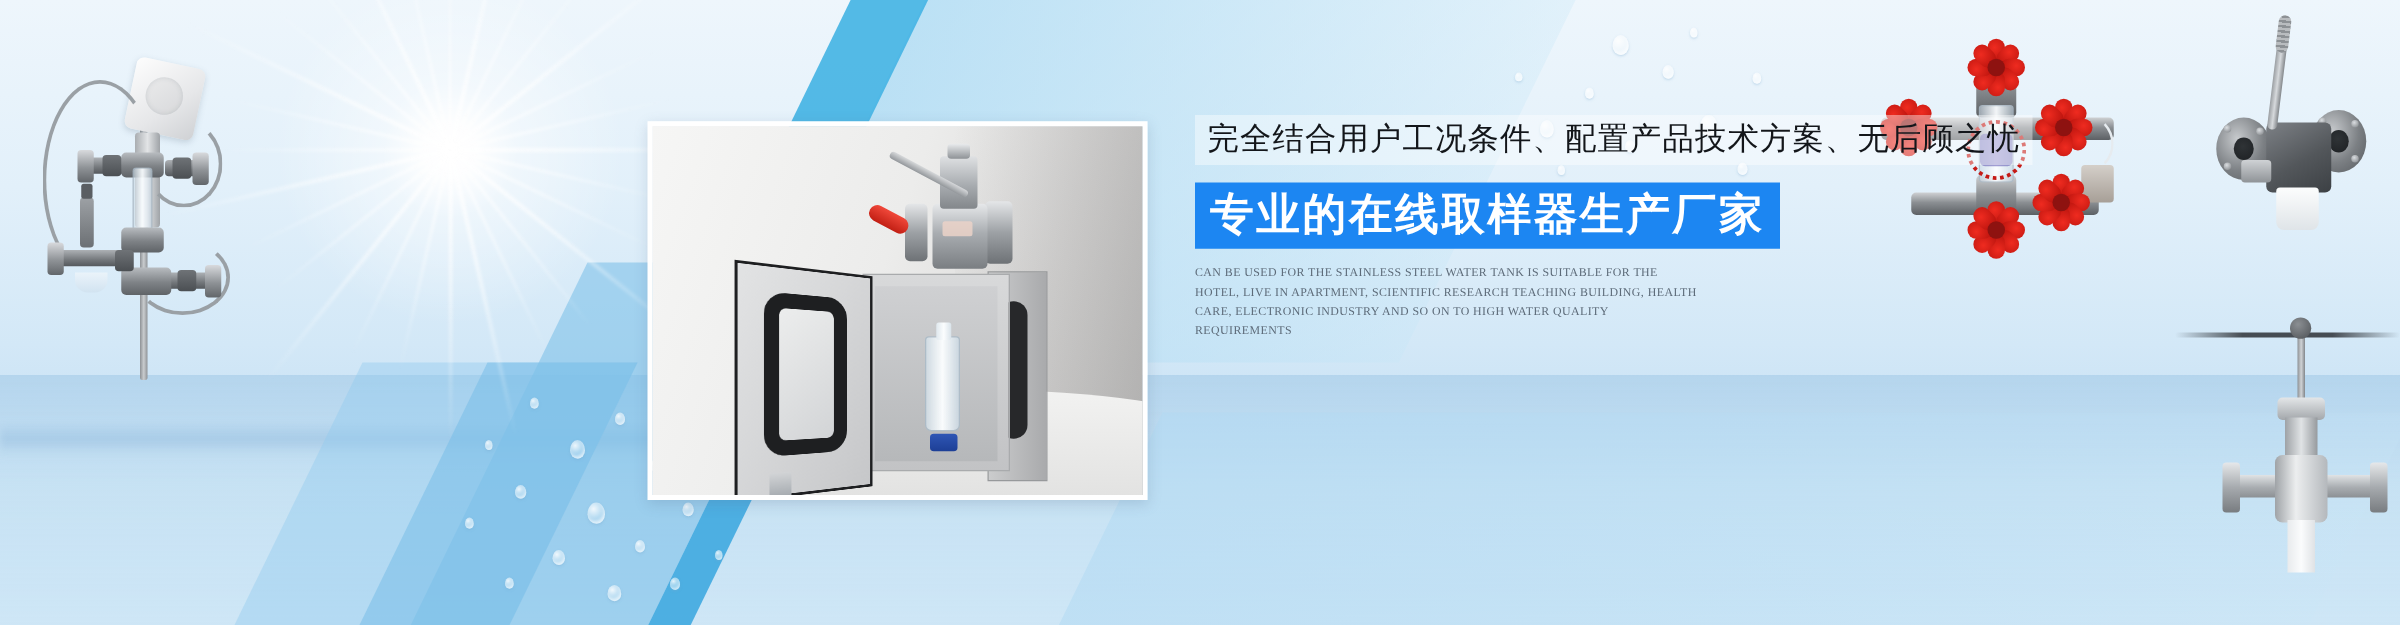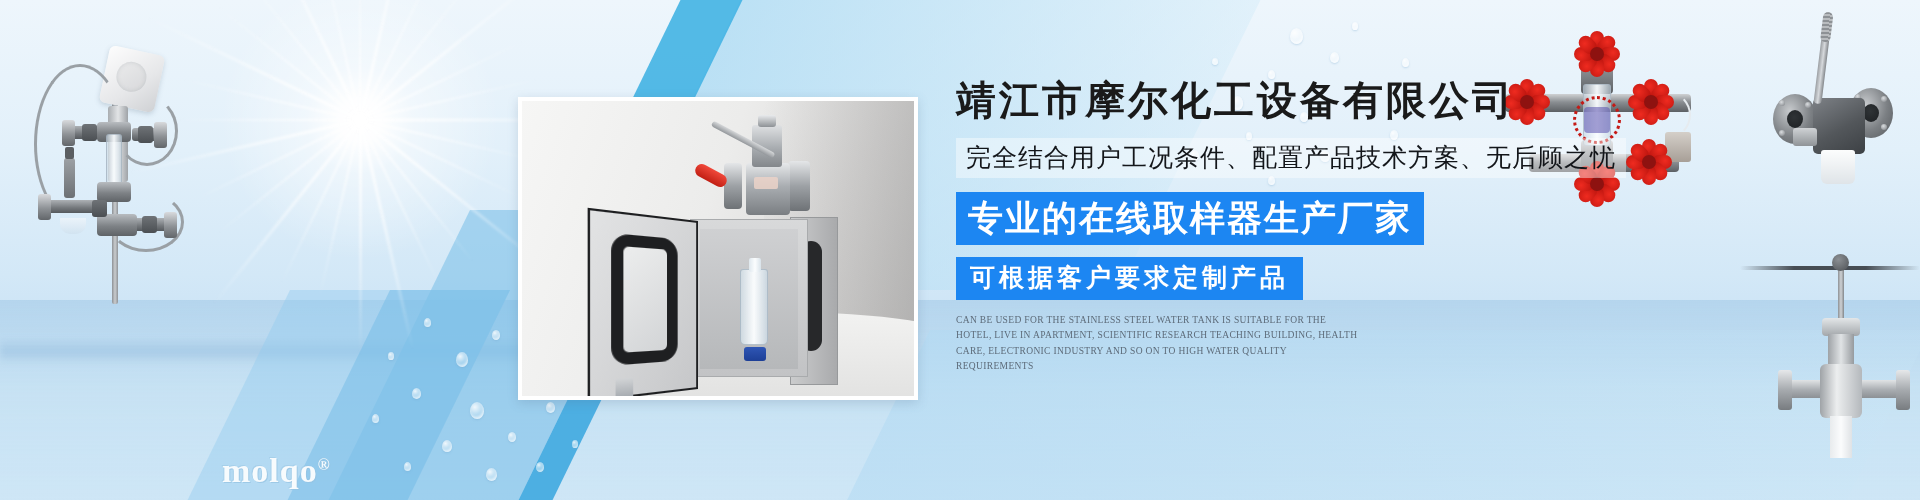--- a/index.html
+++ b/index.html
@@ -536,34 +536,27 @@
     <div class="sv-neck"></div>
     <div class="sv-arm" style="left:4px; top:122px; width:44px;"></div>
     <div class="sv-arm" style="left:74px; top:122px; width:46px;"></div>
     <div class="sv-flange" style="left:-2px; top:112px;"></div>
     <div class="sv-flange" style="left:116px; top:112px;"></div>
     <div class="sv-body"></div>
     <div class="sv-tail"></div>
   </div>
 
   <div class="textblock">
-    <div class="company">靖江市摩尔化工设备有限公司</div>
 
     <div>
       <div class="subline">完全结合用户工况条件、配置产品技术方案、无后顾之忧</div>
     </div>
 
     <div>
       <div class="tagline-main">专业的在线取样器生产厂家</div>
     </div>
 
-    <div>
-      <div class="tagline-sub">可根据客户要求定制产品</div>
-    </div>
 
     <div class="english">CAN BE USED FOR THE STAINLESS STEEL WATER TANK IS SUITABLE FOR THE HOTEL, LIVE IN APARTMENT, SCIENTIFIC RESEARCH TEACHING BUILDING, HEALTH CARE, ELECTRONIC INDUSTRY AND SO ON TO HIGH WATER QUALITY REQUIREMENTS</div>
   </div>
 
-  <div class="watermark">
-    <span>molqo</span><sup>®</sup>
-  </div>
 
 </div>
 
 </body></html>

